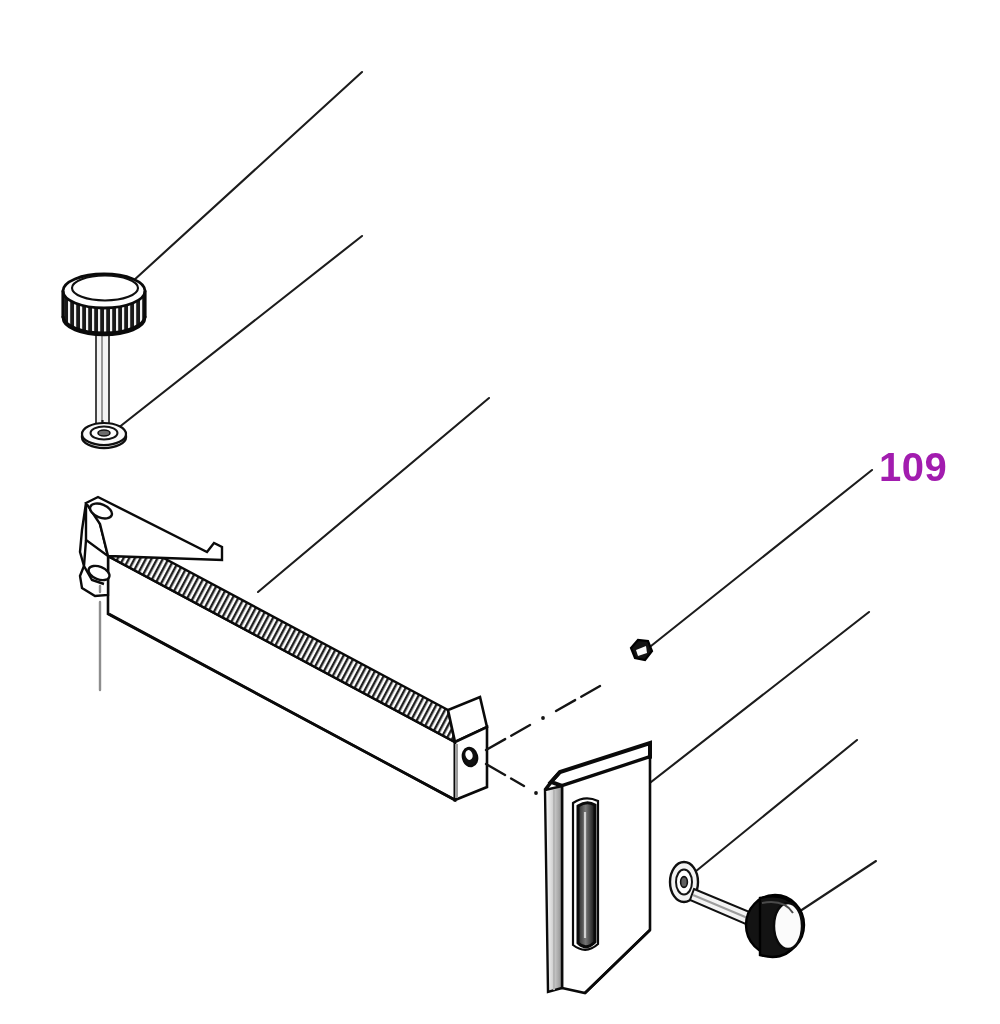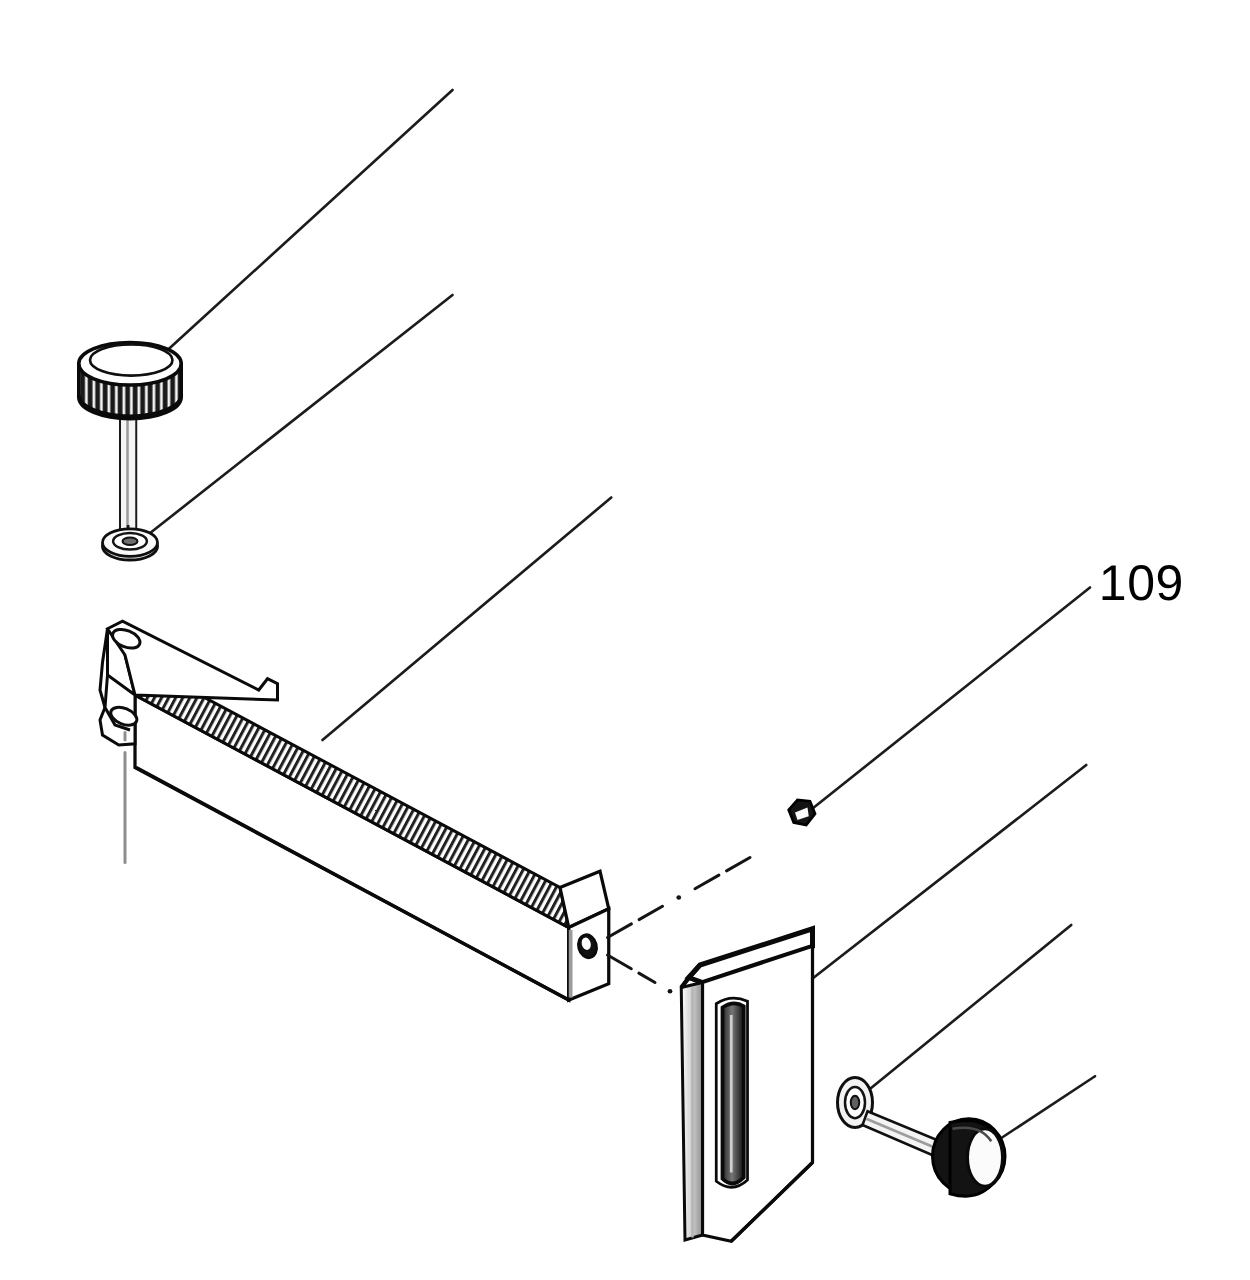--- a/index.html
+++ b/index.html
@@ -22,24 +22,24 @@
     position: absolute;
     left: 0;
     top: 0;
     width: 1000px;
     height: 1024px;
     display: block;
   }
   .callout-label {
     position: absolute;
     font-family: "Liberation Sans", sans-serif;
-    font-weight: normal;
+    font-weight: bold;
     font-size: 40px;
     letter-spacing: 0.5px;
-    color: #000000;
+    color: #a21caf;
     line-height: 1;
     white-space: nowrap;
     user-select: none;
   }
   #callout-109 {
     left: 879px;
     top: 447px;
   }
 </style>
 </head>

